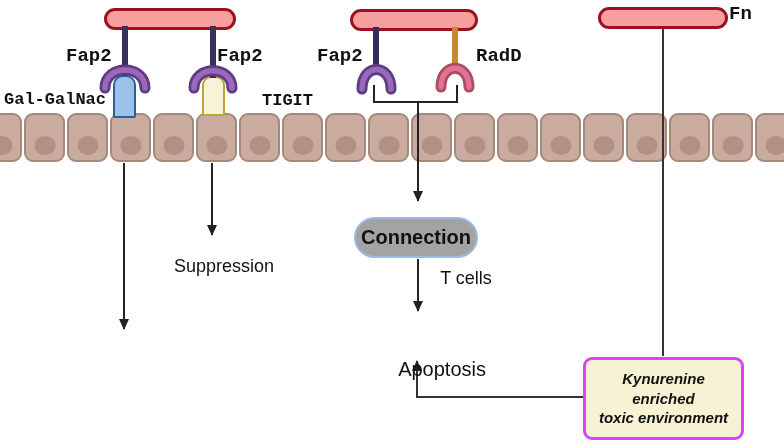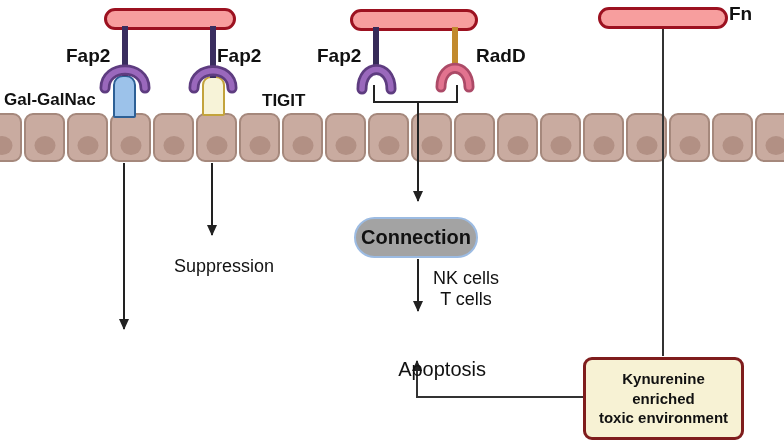--- a/index.html
+++ b/index.html
@@ -41,27 +41,27 @@
   
   .pill{
     position:absolute;left:354px;top:217px;width:124px;height:41px;box-sizing:border-box;
     background:#a3a3a3;border:2px solid #9cbbe2;border-radius:22px;
     display:flex;align-items:center;justify-content:center;
     font-size:20px;font-weight:600;z-index:40;
   }
   
   .kbox{
     position:absolute;left:583px;top:357px;width:161px;height:83px;box-sizing:border-box;
-    background:#f7f2d4;border:3px solid #7f1d1d;border-radius:9px;
+    background:#f7f2d4;border:3px solid #d946ef;border-radius:9px;
     display:flex;flex-direction:column;align-items:center;justify-content:center;
-    font-weight:bold;font-size:15px;line-height:1.3;text-align:center;z-index:40;
+    font-weight:bold;font-size:15px;line-height:1.3;text-align:center;z-index:40;font-style:italic;
   }
   
   .lbl{position:absolute;white-space:nowrap;z-index:45;}
-  .bold{font-weight:bold;}
+  .bold{font-weight:bold;font-family:Liberation Mono, monospace;}
   #lbl-fap2-left{left:66px;top:45px;font-size:19px;}
   #lbl-fap2-right{left:217px;top:45px;font-size:19px;}
   #lbl-galgalnac{left:4px;top:90px;font-size:17px;}
   #lbl-tigit{left:230px;top:91px;font-size:17px;margin-left:32px;}
   #lbl-fap2-mid{left:317px;top:45px;font-size:19px;}
   #lbl-radd{left:476px;top:45px;font-size:19px;}
   #lbl-fn{left:729px;top:3px;font-size:19px;}
   #lbl-suppression{left:154px;top:256px;width:140px;text-align:center;font-size:18px;}
   #lbl-cellprolif{left:33px;top:354px;width:180px;text-align:center;font-size:18px;}
   #lbl-nkt{left:420px;top:268px;width:92px;text-align:center;font-size:18px;line-height:21px;}
@@ -184,18 +184,17 @@
 
   <div class="lbl bold" id="lbl-fap2-left">Fap2</div>
   <div class="lbl bold" id="lbl-fap2-right">Fap2</div>
   <div class="lbl bold" id="lbl-galgalnac">Gal-GalNac</div>
   <div class="lbl bold" id="lbl-tigit">TIGIT</div>
   <div class="lbl bold" id="lbl-fap2-mid">Fap2</div>
   <div class="lbl bold" id="lbl-radd">RadD</div>
   <div class="lbl bold" id="lbl-fn">Fn</div>
   <div class="lbl" id="lbl-suppression">Suppression</div>
   <div class="lbl" id="lbl-nkt">
-    <div>NK cells</div>
     <div>T cells</div>
   </div>
   <div class="lbl" id="lbl-apoptosis">Apoptosis</div>
 
 </div>
 
 </body></html>

